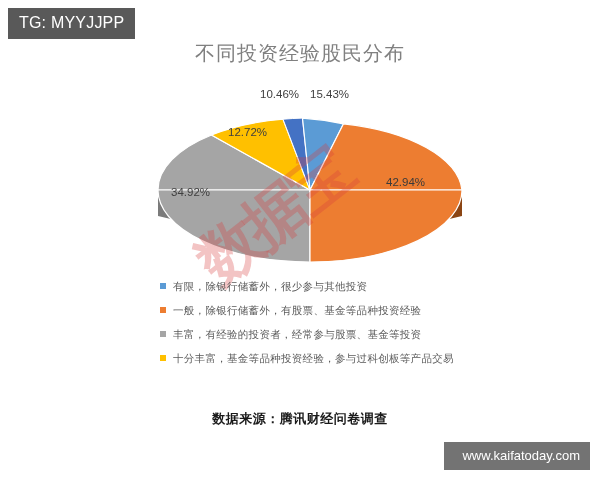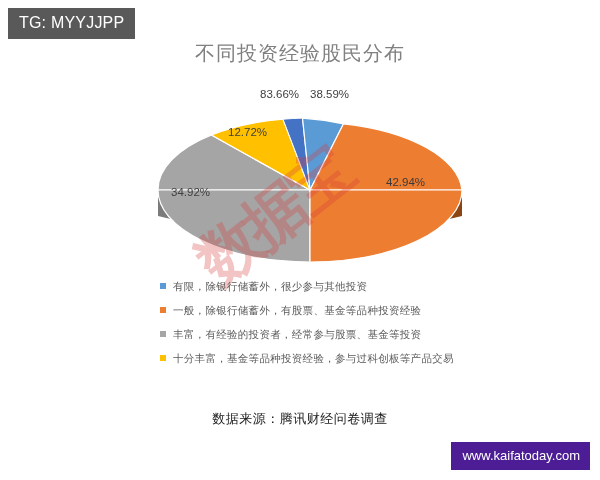--- a/index.html
+++ b/index.html
@@ -130,51 +130,51 @@
   }
 
   
   #source {
     position: absolute;
     left: 0;
     right: 0;
     top: 410px;
     text-align: center;
     font-size: 13px;
-    font-weight: normal;
+    font-weight: bold;
     color: #1a1a1a;
     letter-spacing: 0.5px;
   }
 
   
   #site-watermark {
     position: absolute;
     right: 10px;
     bottom: 10px;
-    background: #4c1d95;
+    background: #737373;
     color: #ffffff;
     font-size: 13px;
     line-height: 1;
-    padding: 7px 10px 8px 11px;
+    padding: 7px 10px 8px 18px;
     z-index: 40;
     white-space: nowrap;
   }
 </style>
 </head>
 <body>
 
 <div id="tg-badge">TG: MYYJJPP</div>
 
 <div id="chart-title">不同投资经验股民分布</div>
 
 <div id="pie-area">
 
   <div class="top-labels">
-    <span>83.66%</span>
-    <span>38.59%</span>
+    <span>10.46%</span>
+    <span>15.43%</span>
   </div>
 
   <svg id="pie-svg" viewBox="0 0 320 176">
     <defs>
       <clipPath id="clip-bottom">
         <rect x="0" y="88" width="320" height="88"></rect>
       </clipPath>
     </defs>
 
     <path d="M 160 88 L 160 114 A 152 72 0 0 0 312 114 L 312 88 A 152 72 0 0 1 160 88 Z" fill="#8B4513"></path>

